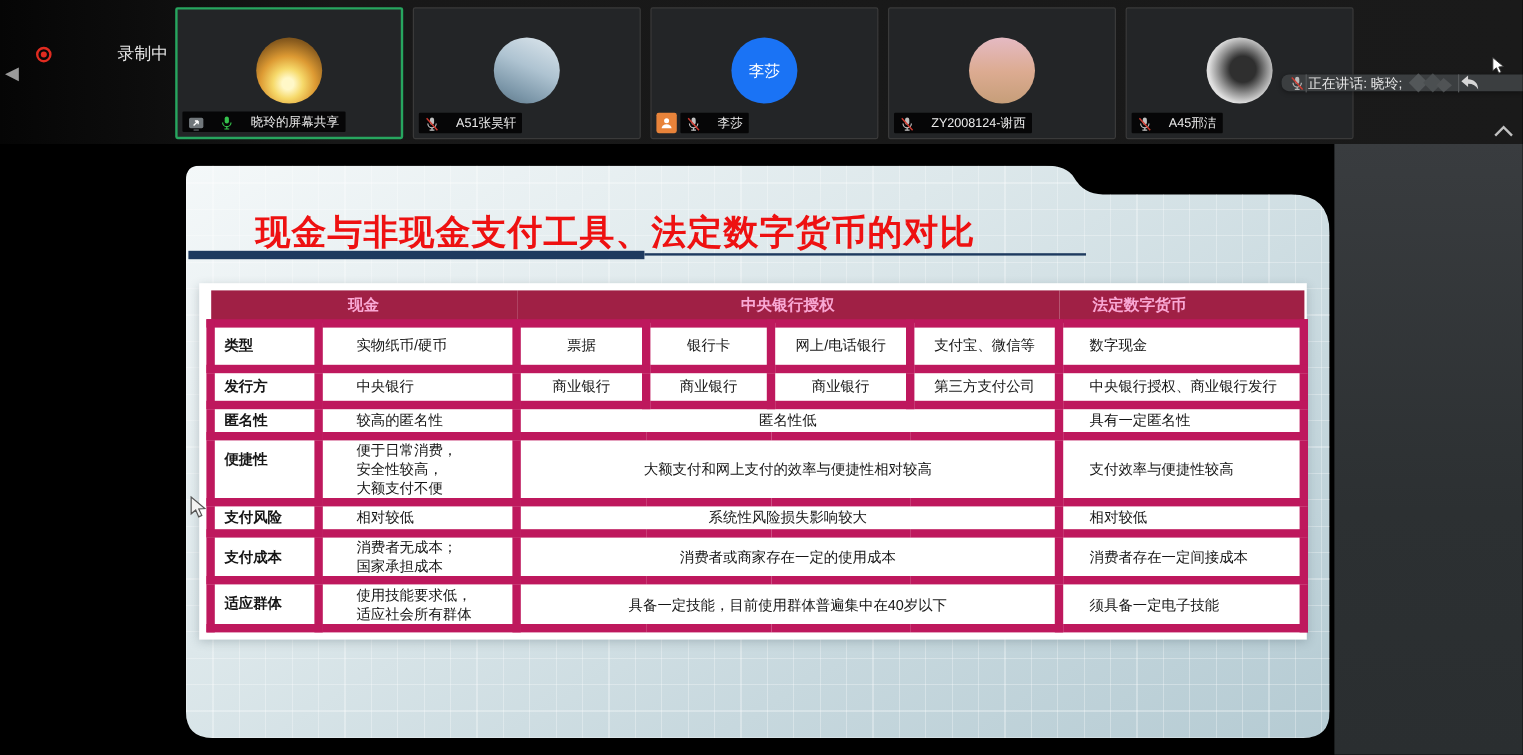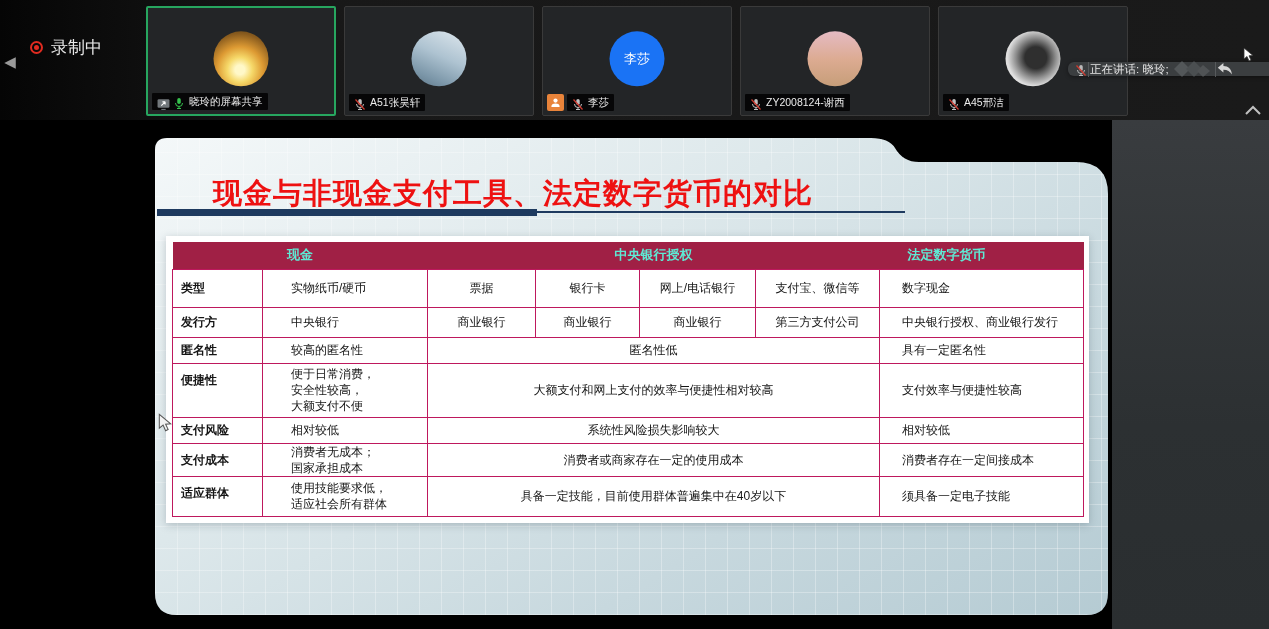--- a/index.html
+++ b/index.html
@@ -17,21 +17,21 @@
   .collapse-left {
     position:absolute; left:1px; top:50px; width:18px; height:24px;
     color:#9a9a9a; font-size:15px; line-height:24px; text-align:center; cursor:pointer;
   }
   .recording { position:absolute; left:30px; top:36px; display:flex; align-items:center; gap:8px; }
   .rec-dot {
     width:13px; height:13px; border-radius:50%; border:2px solid #e02b20;
     display:flex; align-items:center; justify-content:center;
   }
   .rec-dot::after { content:""; width:5px; height:5px; border-radius:50%; background:#e02b20; }
-  .rec-label { color:#e8e8e8; font-size:17px; }
+  .rec-label { color:#e8e8e8; font-size:14px;margin-left:47px; }
 
   .tiles { position:absolute; left:146px; top:6px; display:flex; gap:8px; }
   .tile {
     position:relative; width:190px; height:110px; background:#232527;
     border:1px solid #3a3a3a; border-radius:2px;text-align:center;
   }
   .tile.active { border:2px solid #27a65f; }
   .avatar {
     position:absolute; left:50%; top:50%; transform:translate(-50%,-54%);
     width:55px; height:55px; border-radius:50%;
@@ -43,21 +43,21 @@
   .avatar-initials{ background:#1a73f5; }
   .avatar-beach   { background:linear-gradient(180deg,#e5bac3 0%, #dcab91 52%, #c69e79 100%); }
   .avatar-portrait{ background:radial-gradient(circle at 55% 48%, #2f2f2f 0 26%, #8e8e8e 48%, #dedede 68%, #f0f0f0 100%); }
 
   .tile-footer { position:absolute; left:4px; bottom:4px; display:flex; align-items:center; gap:3px; }
   .badge {
     width:17px; height:17px; background:#e8833a; border-radius:2px;
     display:flex; align-items:center; justify-content:center; flex:none;
   }
   .name-bar {
-    display:flex; align-items:center; gap:4px; height:17px;
+    display:flex; align-items:center; gap:14px; height:17px;
     background:rgba(0,0,0,.82); padding:0 5px; border-radius:1px;
   }
   .name-bar .pname { color:#ececec; font-size:10.5px; white-space:nowrap; }
   .icon-12 { width:12px; height:12px; flex:none; }
 
   
   .speak-bar {
     position:absolute; left:1068px; top:62px; right:0; height:14px;
     background:#3b3e40; border-radius:6px 0 0 6px;
     display:flex; align-items:center; padding:0 8px 0 7px; gap:1px;
@@ -91,26 +91,26 @@
   }
   .rule-thick { position:absolute; left:2px;  top:71px; width:380px; height:7px; background:#1e3a5f; }
   .rule-thin  { position:absolute; left:382px; top:73px; width:368px; height:2px; background:#1e3a5f; }
 
   .table-panel {
     position:absolute; left:11px; top:98px; width:923px;
     background:#fff; padding:6px; box-shadow:0 2px 8px rgba(40,60,70,.25);
   }
   table.cmp { border-collapse:collapse; table-layout:fixed; width:911px; }
   table.cmp thead th {
-    background:#a02045; color:#5eead4; font-size:13px; font-weight:bold;
+    background:#a02045; color:#f9a8d4; font-size:13px; font-weight:bold;
     height:27px; border:none; text-align:center;
   }
   table.cmp thead th.hdr-last { text-align:left; padding-left:28px; }
   table.cmp td {
-    border:1px solid #be185d; color:#151515; font-size:12px;
+    border:7px solid #be185d; color:#151515; font-size:12px;
     vertical-align:middle; line-height:1.35;
   }
   td.rowlabel { color:#a02848; font-weight:bold; padding-left:8px; }
   tr.tall td.rowlabel { vertical-align:top; padding-top:8px; }
   td.cfirst { text-align:left; padding-left:28px; white-space:pre-line; }
   td.cmid   { text-align:center; }
   td.cmerge { text-align:center; }
   td.clast  { text-align:left; padding-left:22px; white-space:nowrap; overflow:hidden; }
   tbody tr:nth-child(1){ height:38px; }
   tbody tr:nth-child(2){ height:30px; }

